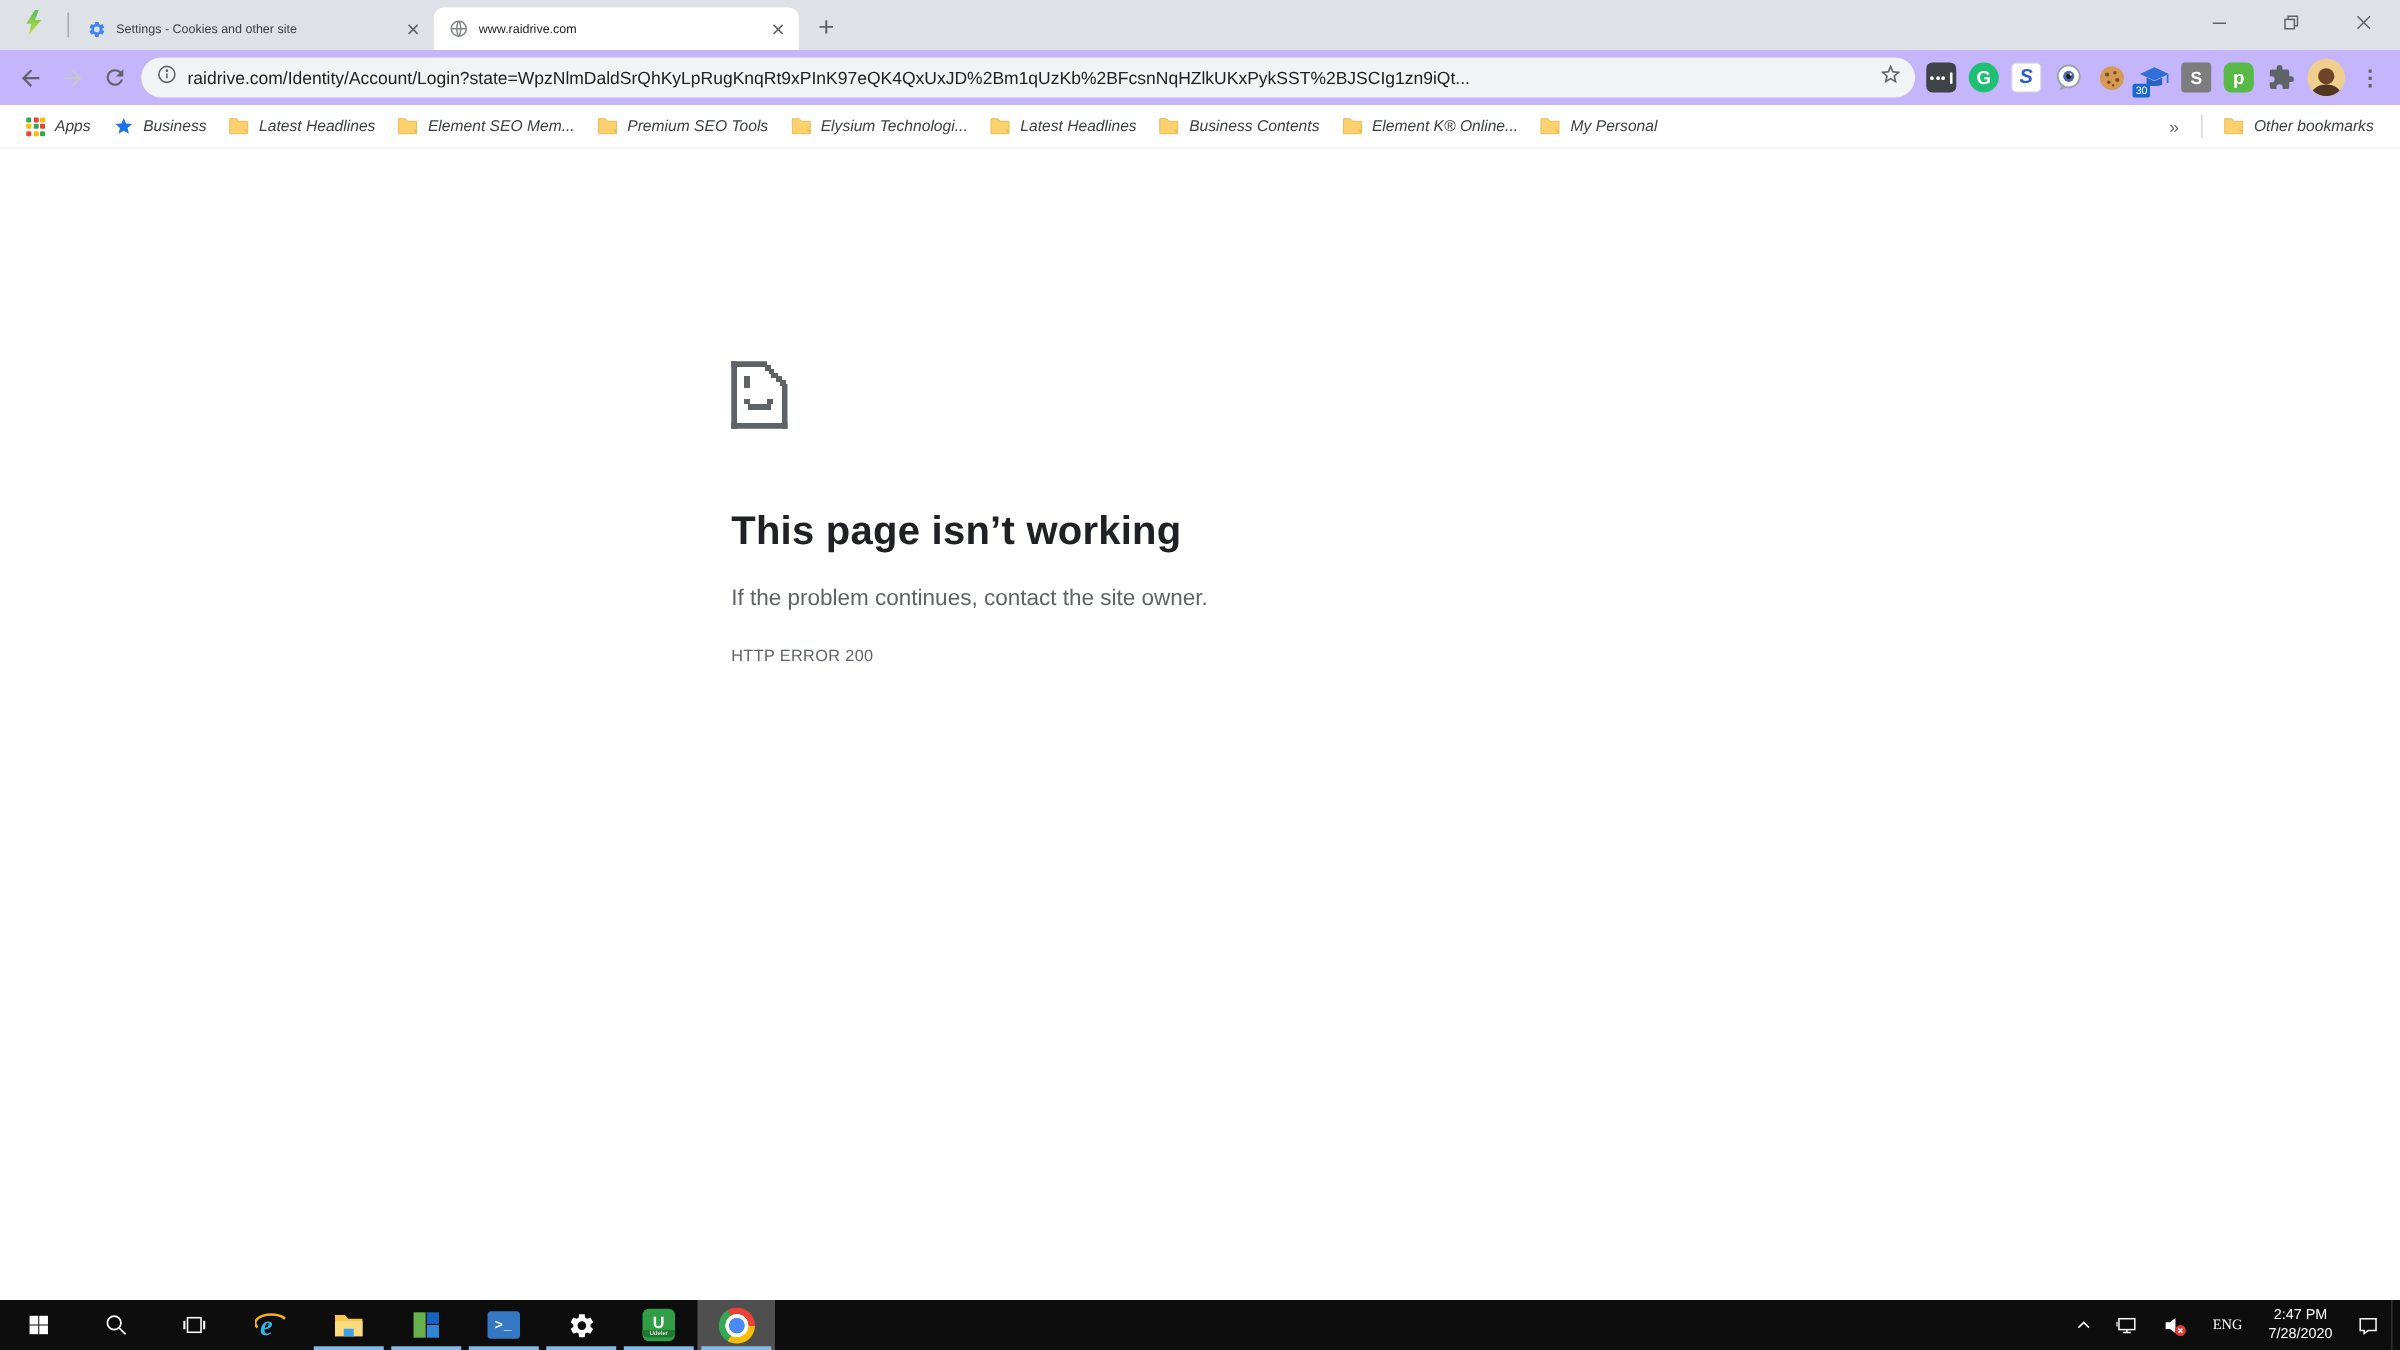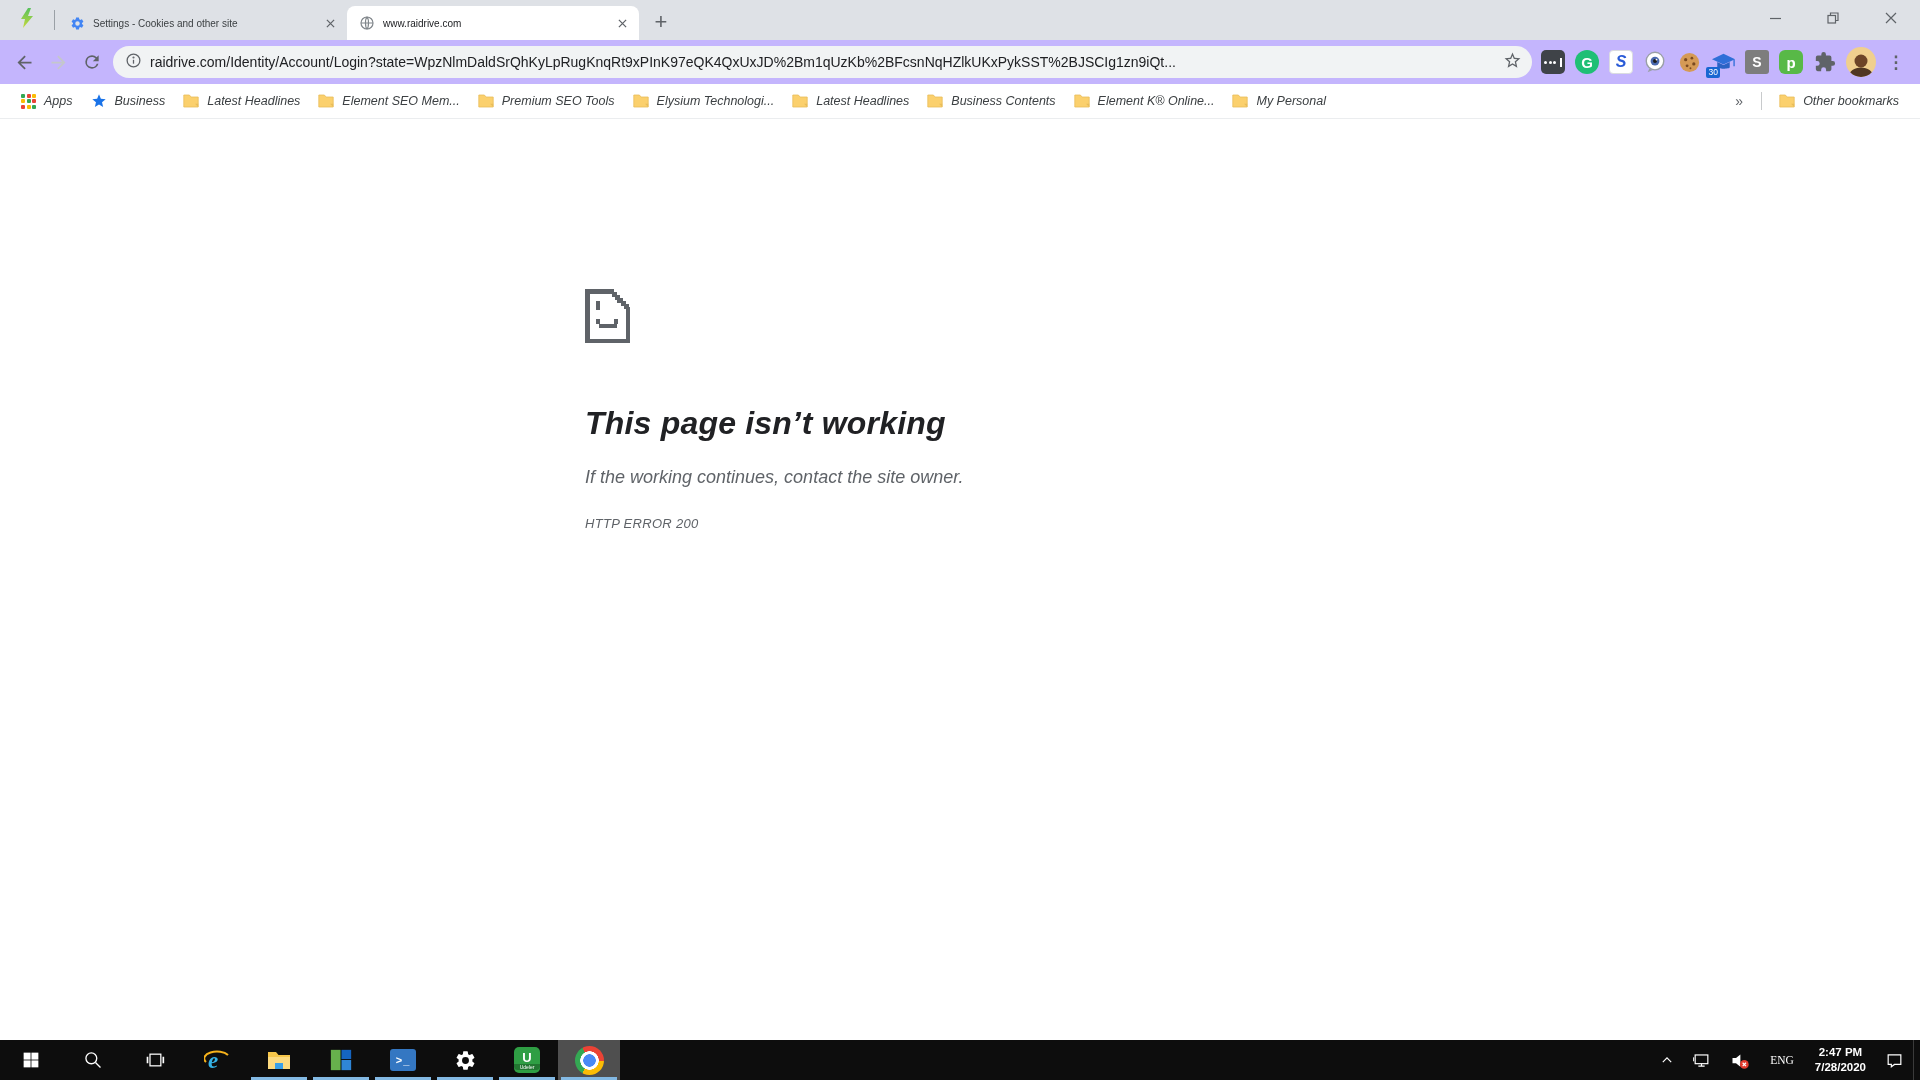--- a/index.html
+++ b/index.html
@@ -51,21 +51,21 @@
     border-bottom:1px solid #ebedef; }
   .bk-item { display:flex; align-items:center; gap:8px; padding:4px 9px; border-radius:4px; white-space:nowrap;font-style:italic; }
   .bk-right { margin-left:auto; display:flex; align-items:center; }
   .bk-overflow { padding:2px 10px; color:#5f6368; font-size:14px; }
   .bk-sep { width:1px; height:18px; background:#c8cacc; margin:0 8px; }
   .apps-grid { display:grid; grid-template-columns:repeat(3,4px); grid-gap:1.5px; }
   .apps-grid i { width:4px; height:4px; border-radius:1px; }
 
   
   .page { height:921px; background:#fff; overflow:hidden; }
-  .error-content { width:750px; margin:0 auto; padding-top:170px;font-style:italic; }
+  .error-content { width:750px; margin:0 auto; padding-top:170px; }
   .error-title { font-size:32px; font-weight:700; color:#202124; margin-top:58px; letter-spacing:0.2px; }
   .error-msg { font-size:18px; color:#5f6368; margin-top:25px; }
   .error-code { font-size:13px; color:#5f6368; margin-top:28px; letter-spacing:0.3px; }
 
   
   .taskbar { position:absolute; left:0; bottom:0; width:1920px; height:40px; background:#0d0d0d; display:flex; align-items:stretch; }
   .tb-btn { width:62px; display:flex; align-items:center; justify-content:center; position:relative; flex:0 0 auto; }
   .tb-btn.running::after { content:""; position:absolute; left:3px; right:3px; bottom:0; height:3px; background:#83b9e3; }
   .tb-btn.active-app { background:#4f4f4f; }
   .ps-box { width:26px; height:22px; background:#3477c2; border-radius:3px; color:#fff; font-size:11px; font-weight:bold;
@@ -74,21 +74,21 @@
     align-items:center; justify-content:center; }
   .udeler-box .u { font-size:13px; font-weight:bold; line-height:13px; }
   .udeler-box .u-label { font-size:5px; line-height:6px; background:#237632; width:100%; text-align:center; border-radius:0 0 4px 4px; }
   .chrome-logo { width:29px; height:29px; border-radius:50%;
     background:
       radial-gradient(circle at 50% 50%, #4a8af4 0 6px, #ffffff 6.5px 9px, rgba(0,0,0,0) 9.5px),
       conic-gradient(from -30deg, #ea4335 0 120deg, #fbbc05 120deg 240deg, #34a853 240deg 360deg); }
   .tray { margin-left:auto; display:flex; align-items:center; color:#fff; }
   .tray-item { height:56px; display:flex; align-items:center; justify-content:center; padding:0 9px;font-family:Liberation Serif, serif; }
   .tray-lang { font-size:11.5px; padding:0 11px; }
-  .tray-clock { font-size:11.5px; line-height:1.32; text-align:center; padding:0 10px;font-weight:bold; }
+  .tray-clock { font-size:11.5px; line-height:1.32; text-align:center; padding:0 10px; }
   .show-desktop { width:7px; height:40px; border-left:1px solid #3a3a3a; }
 </style>
 </head>
 <body>
 
 <div class="screen">
 
   <div class="tabstrip">
     <div class="pinned-tab">
       <span>
@@ -356,21 +356,21 @@
         <rect x="22" y="6" width="3" height="3"></rect>
           <rect x="24" y="8" width="3" height="3"></rect>
         <rect x="26" y="10" width="3" height="3"></rect>
           <rect x="21" y="6" width="3" height="3"></rect>
         <rect x="7" y="8" width="3" height="6"></rect>
         <rect x="7" y="20" width="3" height="3"></rect>
           <rect x="19" y="20" width="3" height="3"></rect>
         <rect x="9" y="23" width="12" height="3"></rect>
       </svg>
       <div class="error-title">This page isn’t working</div>
-      <div class="error-msg">If the working continues, contact the site owner.</div>
+      <div class="error-msg">If the problem continues, contact the site owner.</div>
       <div class="error-code">HTTP ERROR 200</div>
     </div>
   </div>
 
   <div class="taskbar">
     <div class="tb-btn">
       <svg width="18" height="18" viewBox="0 0 22 22" fill="#fff">
         <rect x="2" y="2" width="8.5" height="8.5"></rect>
           <rect x="11.5" y="2" width="8.5" height="8.5"></rect>
         <rect x="2" y="11.5" width="8.5" height="8.5"></rect>

